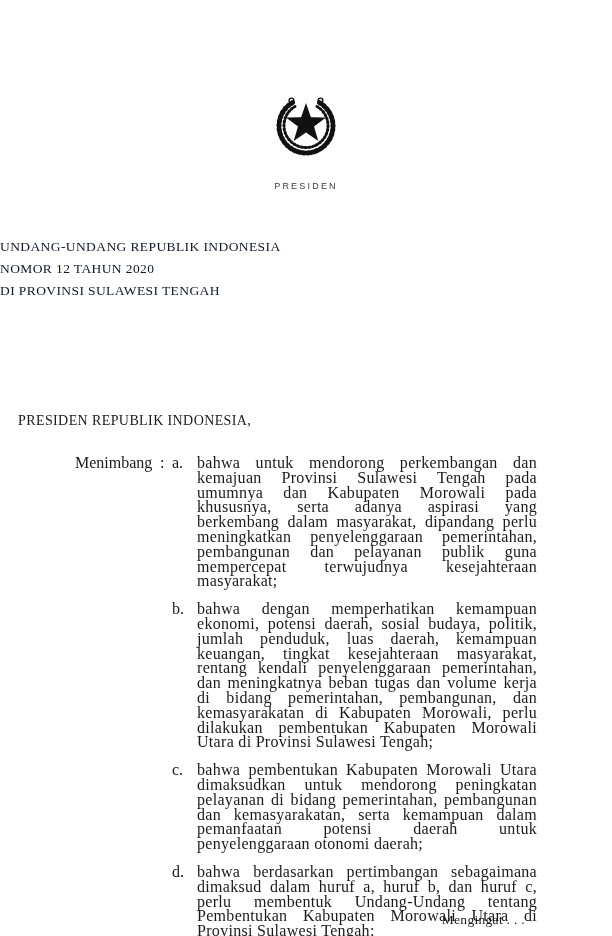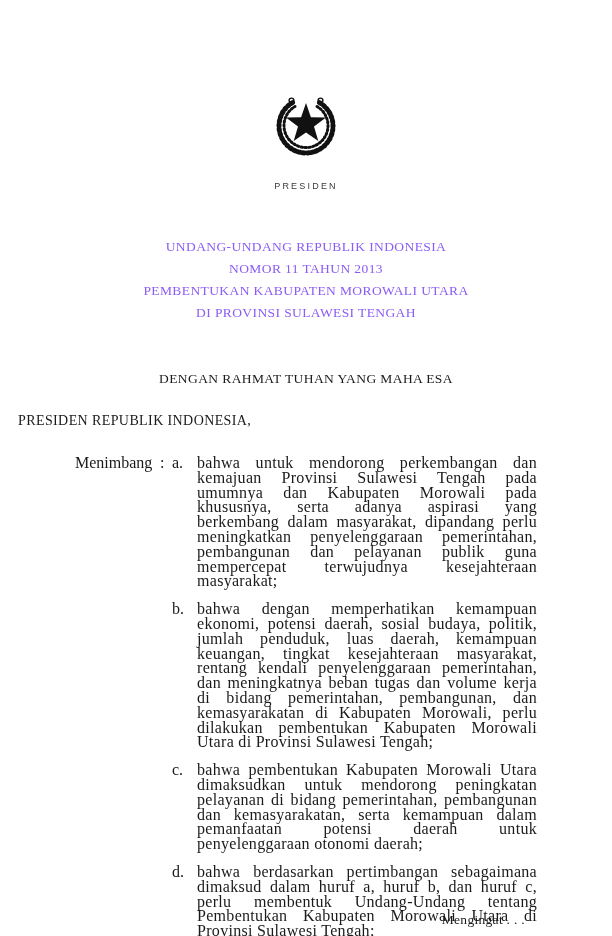--- a/index.html
+++ b/index.html
@@ -38,25 +38,25 @@
     font-size: 9px;
     letter-spacing: 2.2px;
     line-height: 12px;
     color: #3a3a3a;
   }
   .title-block {
     position: absolute;
     top: 236px;
     left: 0;
     width: 100%;
-    text-align: center;
+    text-align: left;
     font-size: 13.5px;
     line-height: 22px;
     letter-spacing: 0.4px;
-    color: #8b5cf6;
+    color: #0f172a;
   }
   .rahmat {
     position: absolute;
     top: 371px;
     left: 0;
     width: 100%;
     text-align: center;
     font-size: 13.5px;
     letter-spacing: 0.4px;
   }
@@ -118,26 +118,24 @@
       <polygon points="35,13 39.9,27.2 55,27.5 43,36.6 47.3,51 35,42.4 22.7,51 27,36.6 15,27.5 30.1,27.2" fill="#111111"></polygon>
     </svg>
   </div>
 
   <div class="letterhead">
     <div>PRESIDEN</div>
   </div>
 
   <div class="title-block">
     <div>UNDANG-UNDANG REPUBLIK INDONESIA</div>
-    <div>NOMOR 11 TAHUN 2013</div>
-    <div>PEMBENTUKAN KABUPATEN MOROWALI UTARA</div>
+    <div>NOMOR 12 TAHUN 2020</div>
     <div>DI PROVINSI SULAWESI TENGAH</div>
   </div>
 
-  <div class="rahmat">DENGAN RAHMAT TUHAN YANG MAHA ESA</div>
 
   <div class="presiden-line">PRESIDEN REPUBLIK INDONESIA,</div>
 
   <div class="menimbang">
     <div class="m-label">Menimbang</div>
     <div class="m-colon">:</div>
     <div class="m-items">
 
       <div class="m-item">
         <div class="m-letter">a.</div>

